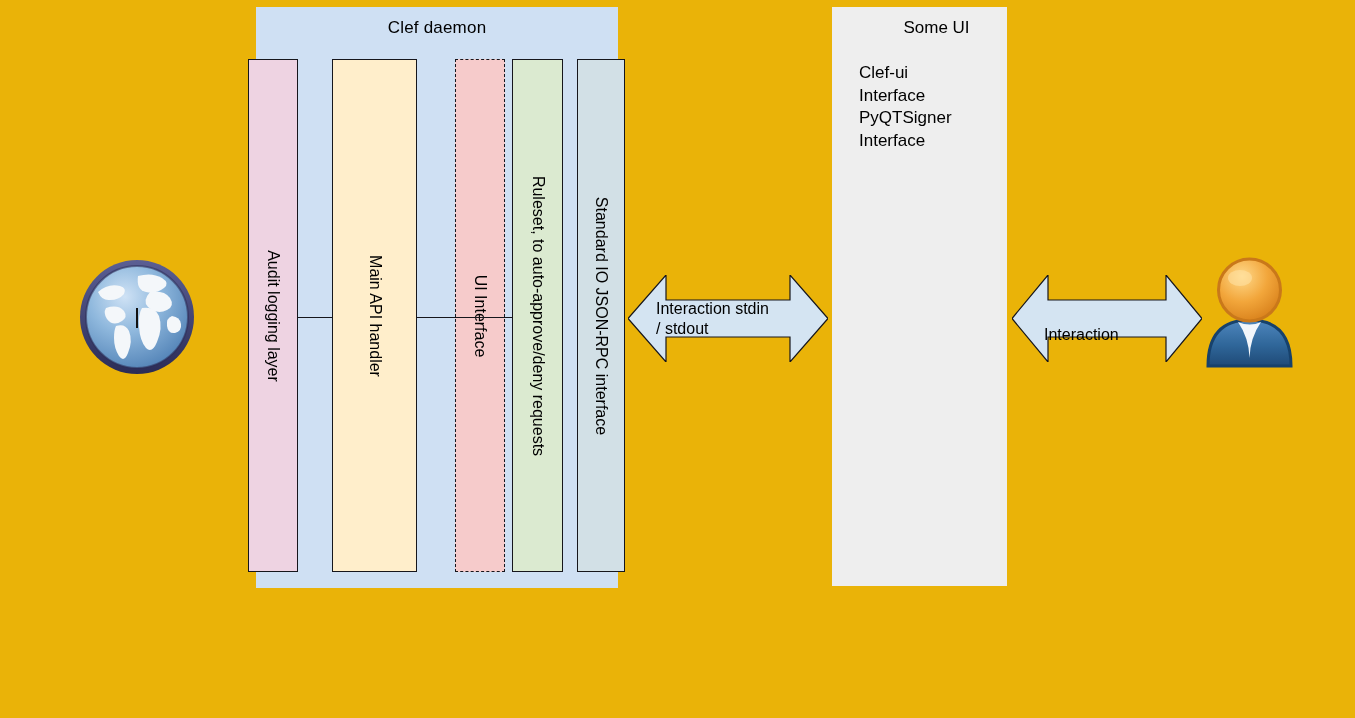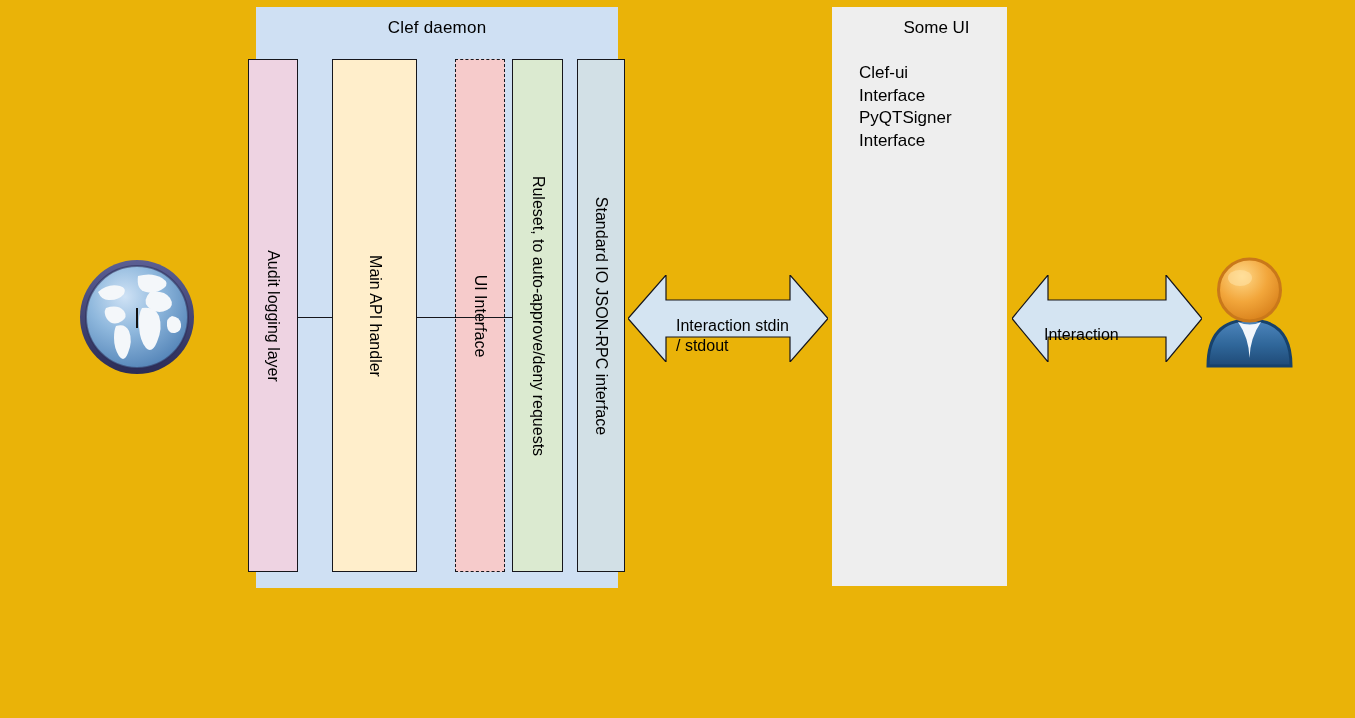--- a/index.html
+++ b/index.html
@@ -109,21 +109,21 @@
   .darrow .alabel {
     position: absolute;
     top: 50%;
     transform: translateY(-50%);
     font-size: 16px;
     line-height: 20px;
     color: #000;
     white-space: pre-line;
   }
   .arrow-stdio { left: 628px; top: 275px; width: 200px; }
-  .arrow-stdio .alabel { left: 48px; margin-top: 17px; }
+  .arrow-stdio .alabel { left: 28px; }
   .arrow-user  { left: 1012px; top: 275px; width: 190px; }
   .arrow-user .alabel { left: 32px; margin-top: 16px; }
 
   
   .globe { position: absolute; left: 76px; top: 256px; width: 122px; height: 122px; }
   
   .userico { position: absolute; left: 1202px; top: 252px; width: 95px; height: 118px; }
 </style>
 </head>
 <body>

